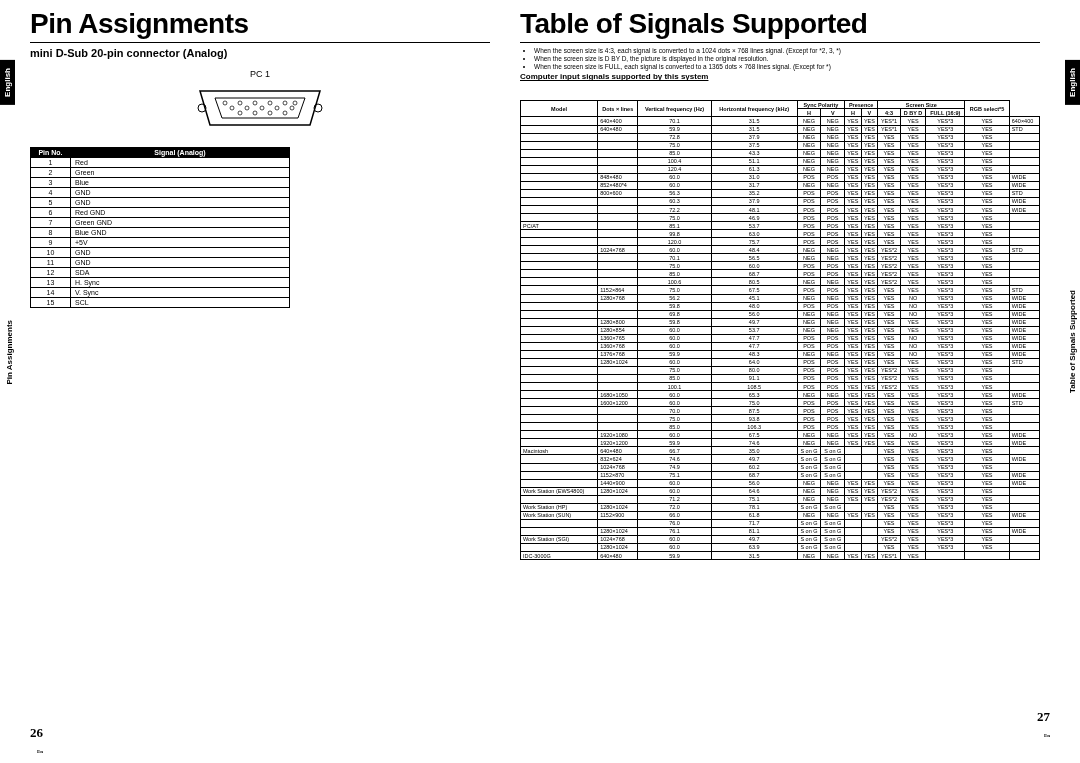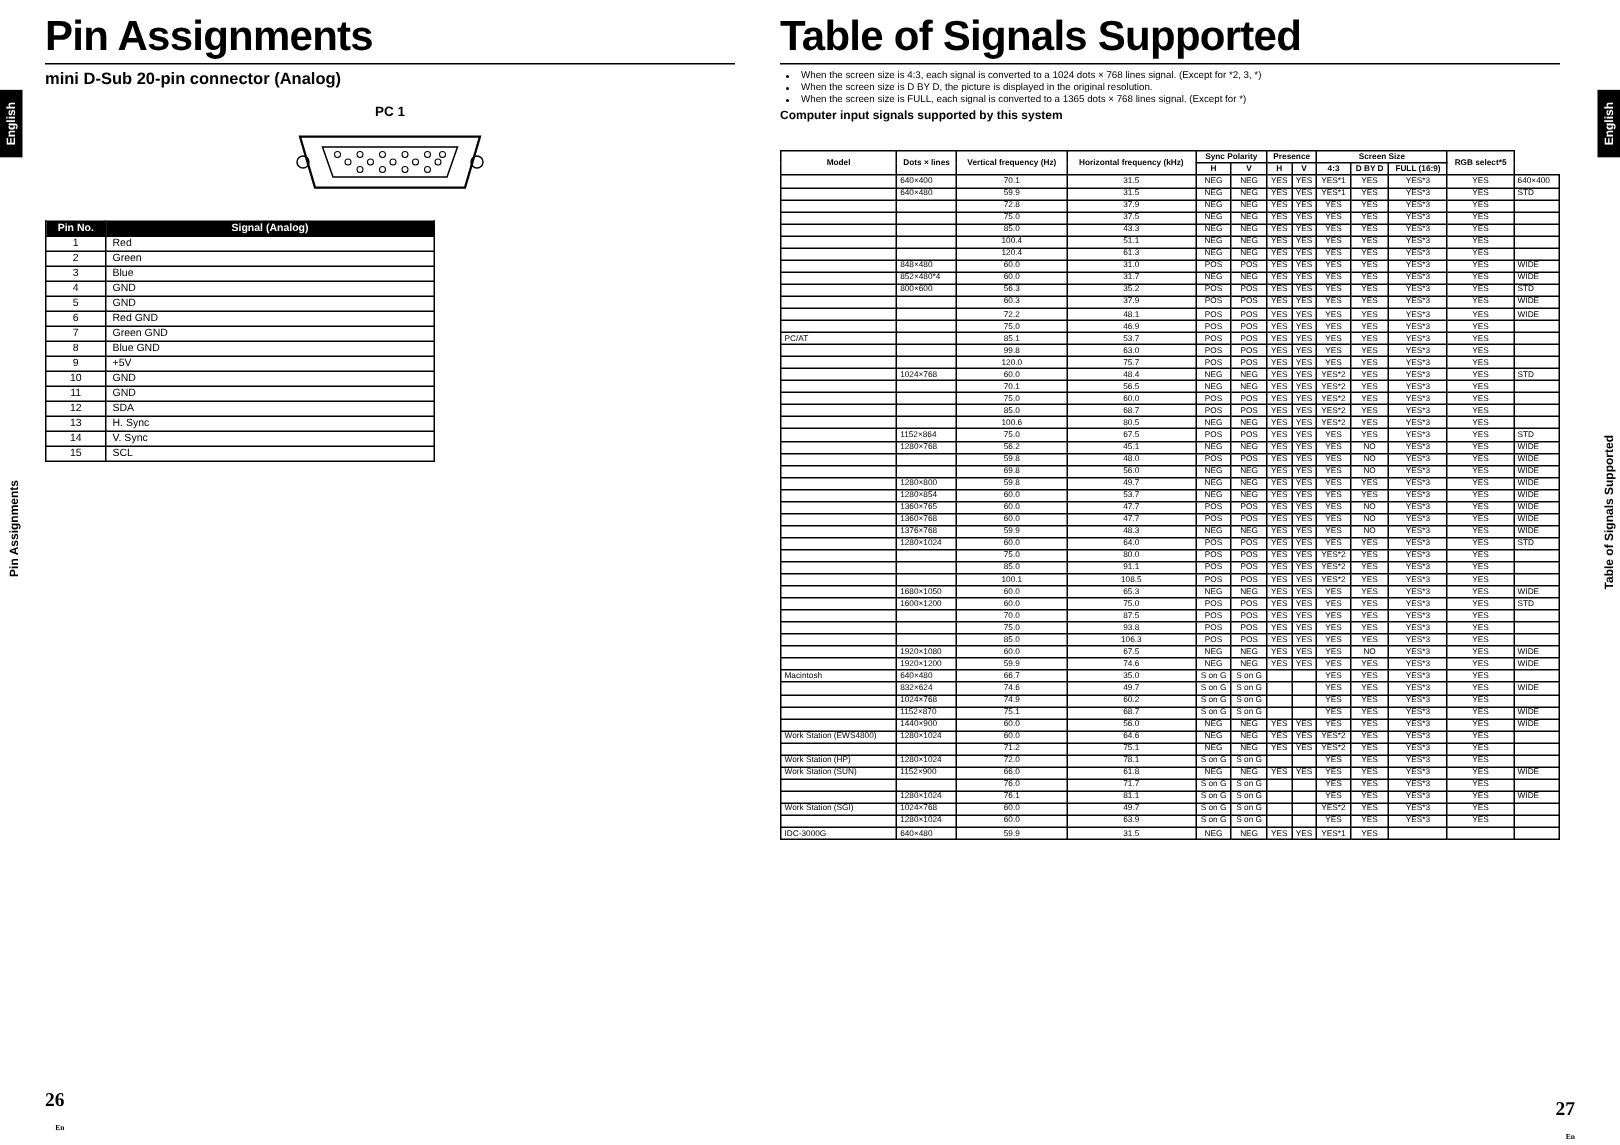--- a/index.html
+++ b/index.html
@@ -9,35 +9,35 @@
   .right-col { width: 520px; }
   .side-tab-l, .side-tab-r { position: absolute; background: #000; color: #fff; font-size: 8px; font-weight: bold; padding: 8px 3px; writing-mode: vertical-rl; transform: rotate(180deg); }
   .side-tab-l { left: 0; top: 60px; }
   .side-tab-r { right: 0; top: 60px; }
   .side-label { position: absolute; font-size: 8px; font-weight: bold; writing-mode: vertical-rl; transform: rotate(180deg); }
   h1 { font-family: "Arial Black", Arial; font-size: 28px; font-weight: 900; margin-bottom: 2px; letter-spacing: -0.5px; }
   .hr-thick { border-top: 1.5px solid #000; margin-bottom: 4px; }
   h2 { font-size: 11px; font-weight: 900; font-family: "Arial Black", Arial; margin-bottom: 6px; }
   h3 { font-size: 10px; font-weight: 900; font-family: "Arial Black", Arial; margin-bottom: 1px; }
   .connector { text-align: center; margin: 10px 0 14px; }
-  .connector-label { font-size: 9px; font-weight: bold; margin-bottom: 4px; }
+  .connector-label { font-size: 9px; font-weight: normal; margin-bottom: 4px; }
   .connector svg { display: block; margin: 0 auto; }
   table.pin { border-collapse: collapse; width: 260px; }
   table.pin th, table.pin td { border: 0.5px solid #000; padding: 1px 4px; font-size: 7px; text-align: left; }
   table.pin th { background: #000; color: #fff; font-weight: bold; text-align: center; }
   table.pin td:first-child { text-align: center; width: 40px; }
   .notes { font-size: 6.5px; line-height: 1.2; }
   .notes li { list-style: disc; margin-left: 14px; }
-  .notes-head { font-size: 8px; font-weight: bold; margin-top: 2px; margin-bottom: 19px; }
+  .notes-head { font-size: 8px; font-weight: bold; margin-top: 2px; margin-bottom: 19px; text-decoration: underline; }
   table.sig { border-collapse: collapse; width: 100%; font-size: 5.5px; }
   table.sig th, table.sig td { border: 0.5px solid #000; padding: 0.5px 1px; text-align: center; line-height: 1.1; }
   table.sig th { font-weight: bold; }
   table.sig td.l { text-align: left; padding-left: 2px; }
   .pagenum-l { position: absolute; left: 30px; bottom: 6px; font-size: 13px; font-weight: 900; font-family:"Arial Black";text-align:right; }
-  .pagenum-r { position: absolute; right: 30px; bottom: 0; font-size: 13px; font-weight: 900; font-family:"Arial Black"; }
+  .pagenum-r { position: absolute; right: 30px; bottom: 22px; font-size: 13px; font-weight: 900; font-family:"Arial Black"; }
   .en-small { font-size: 5px; }
 </style>
 </head>
 <body>
 
 <div class="side-tab-l">English</div>
 <div class="side-label" style="left:5px; top:320px">Pin Assignments</div>
 <div class="side-tab-r">English</div>
 <div class="side-label" style="right:3px; top:290px">Table of Signals Supported</div>
 

